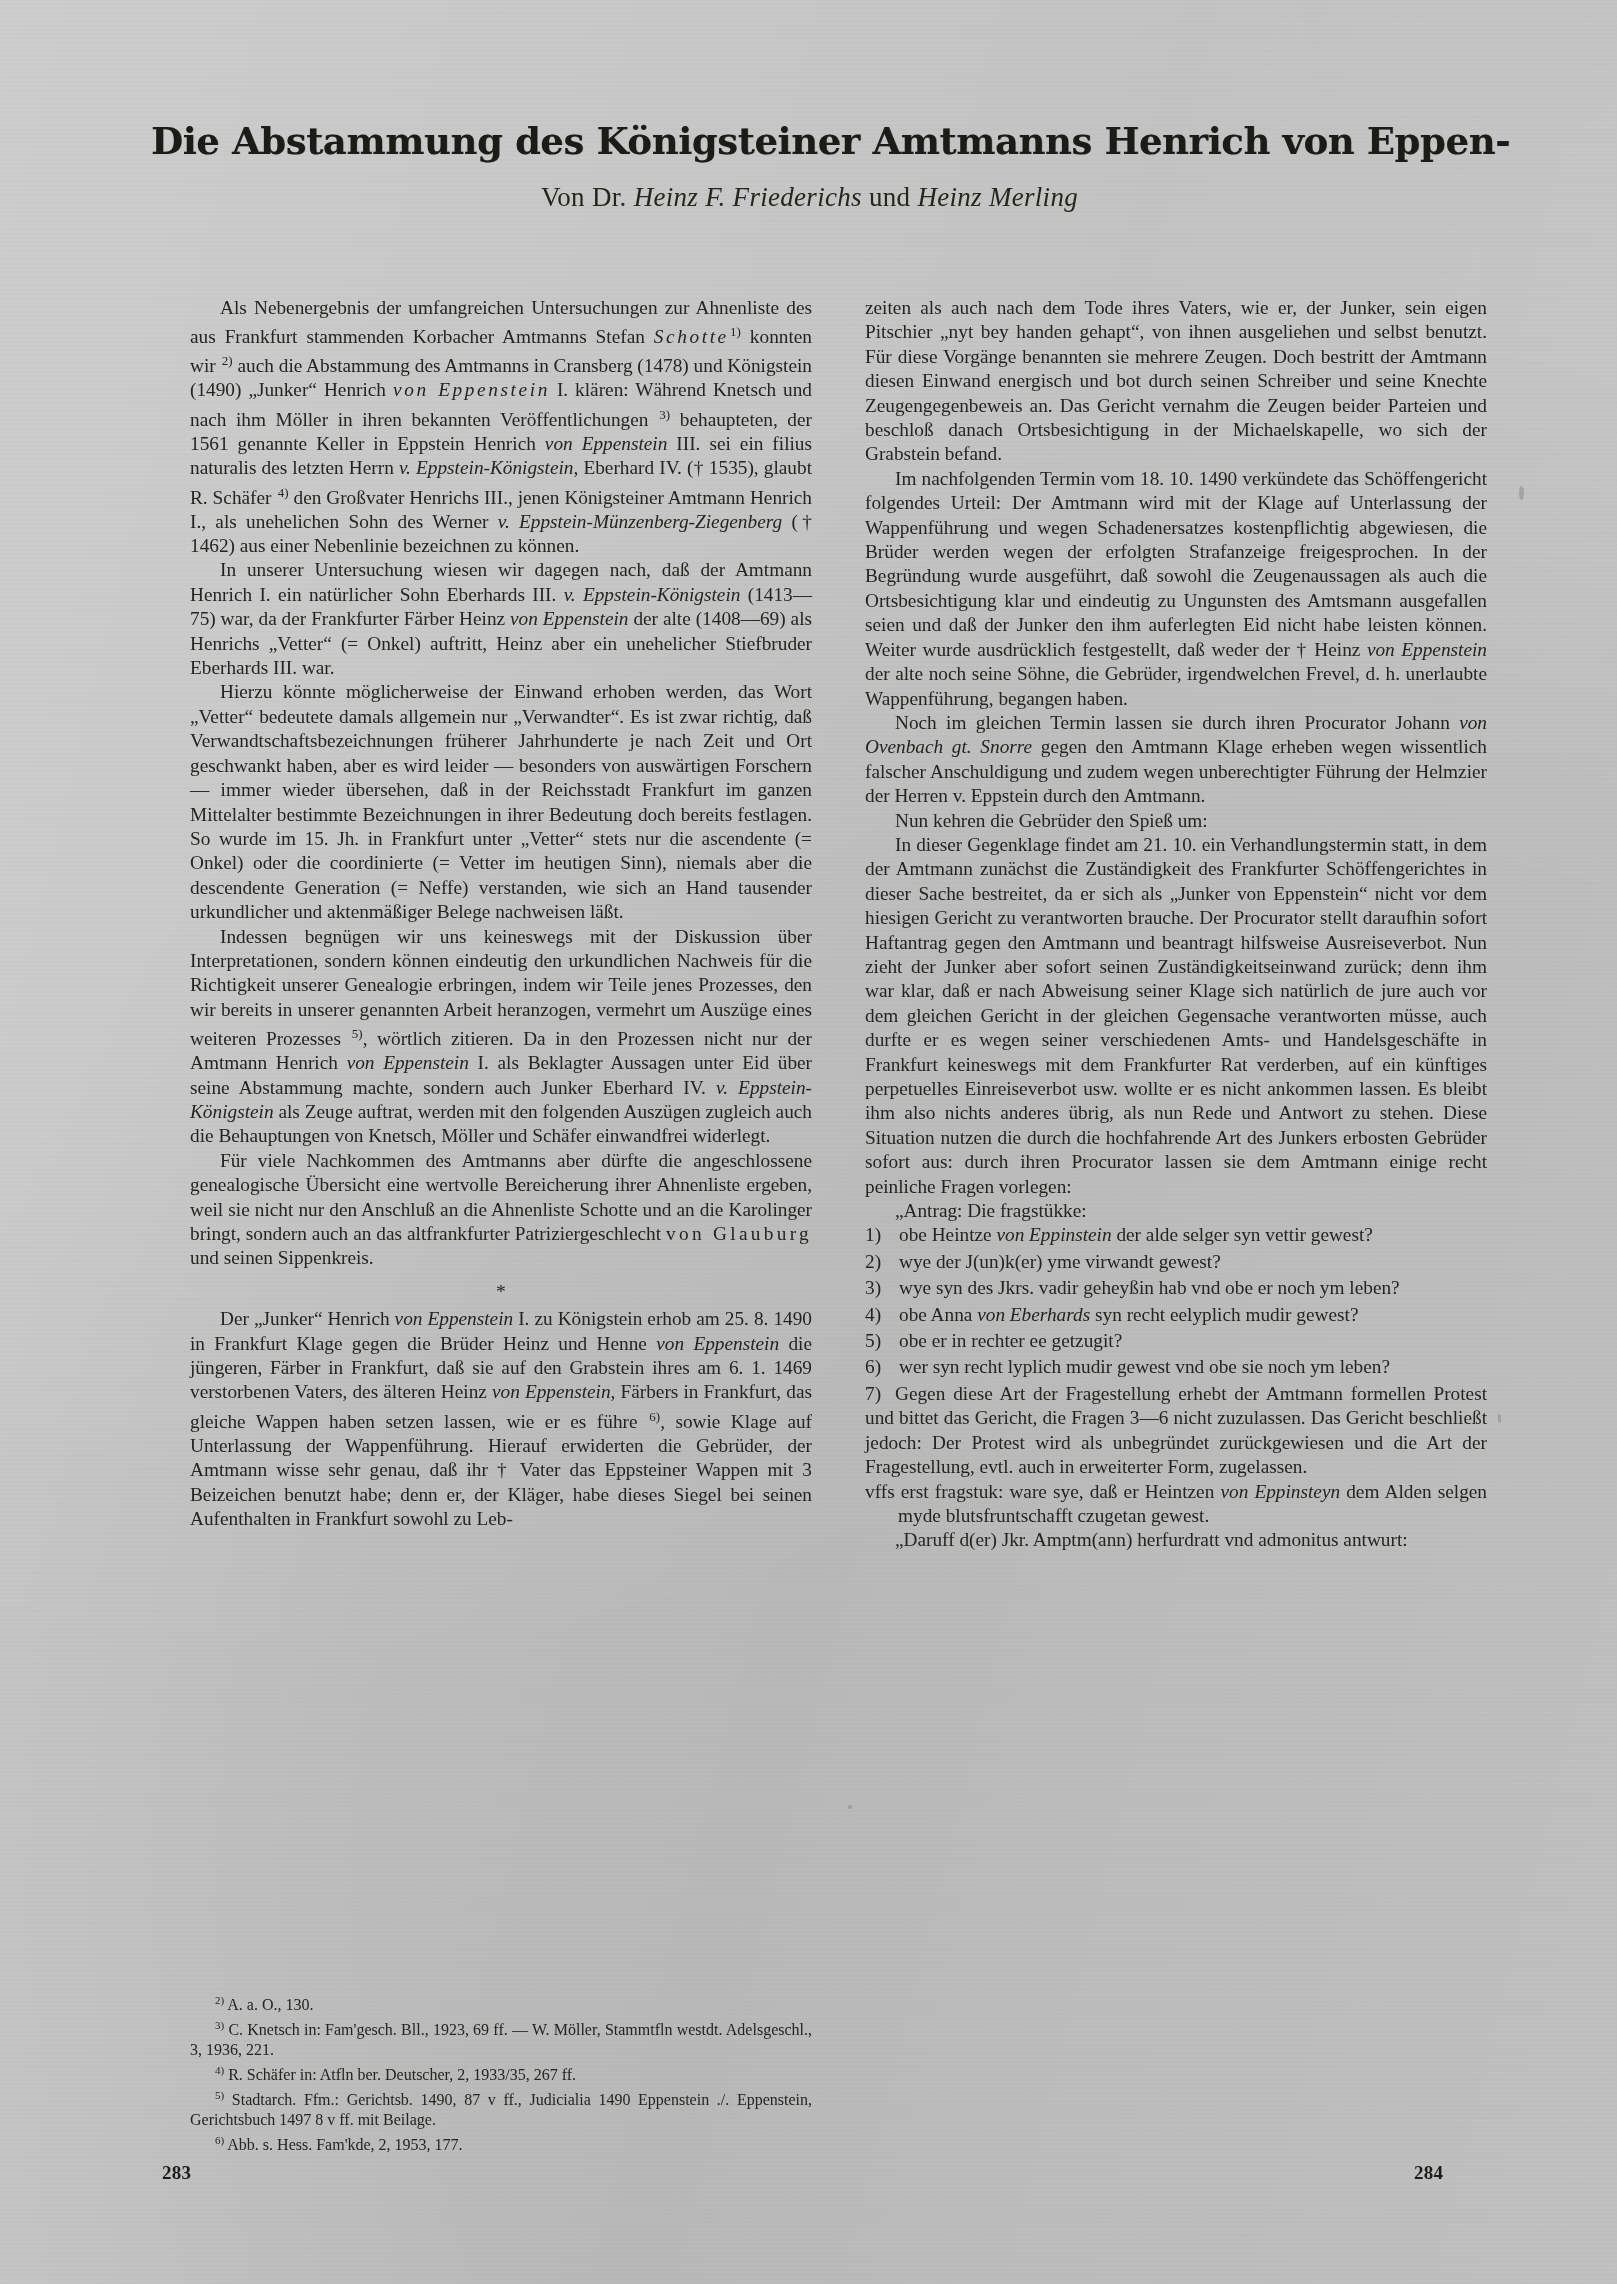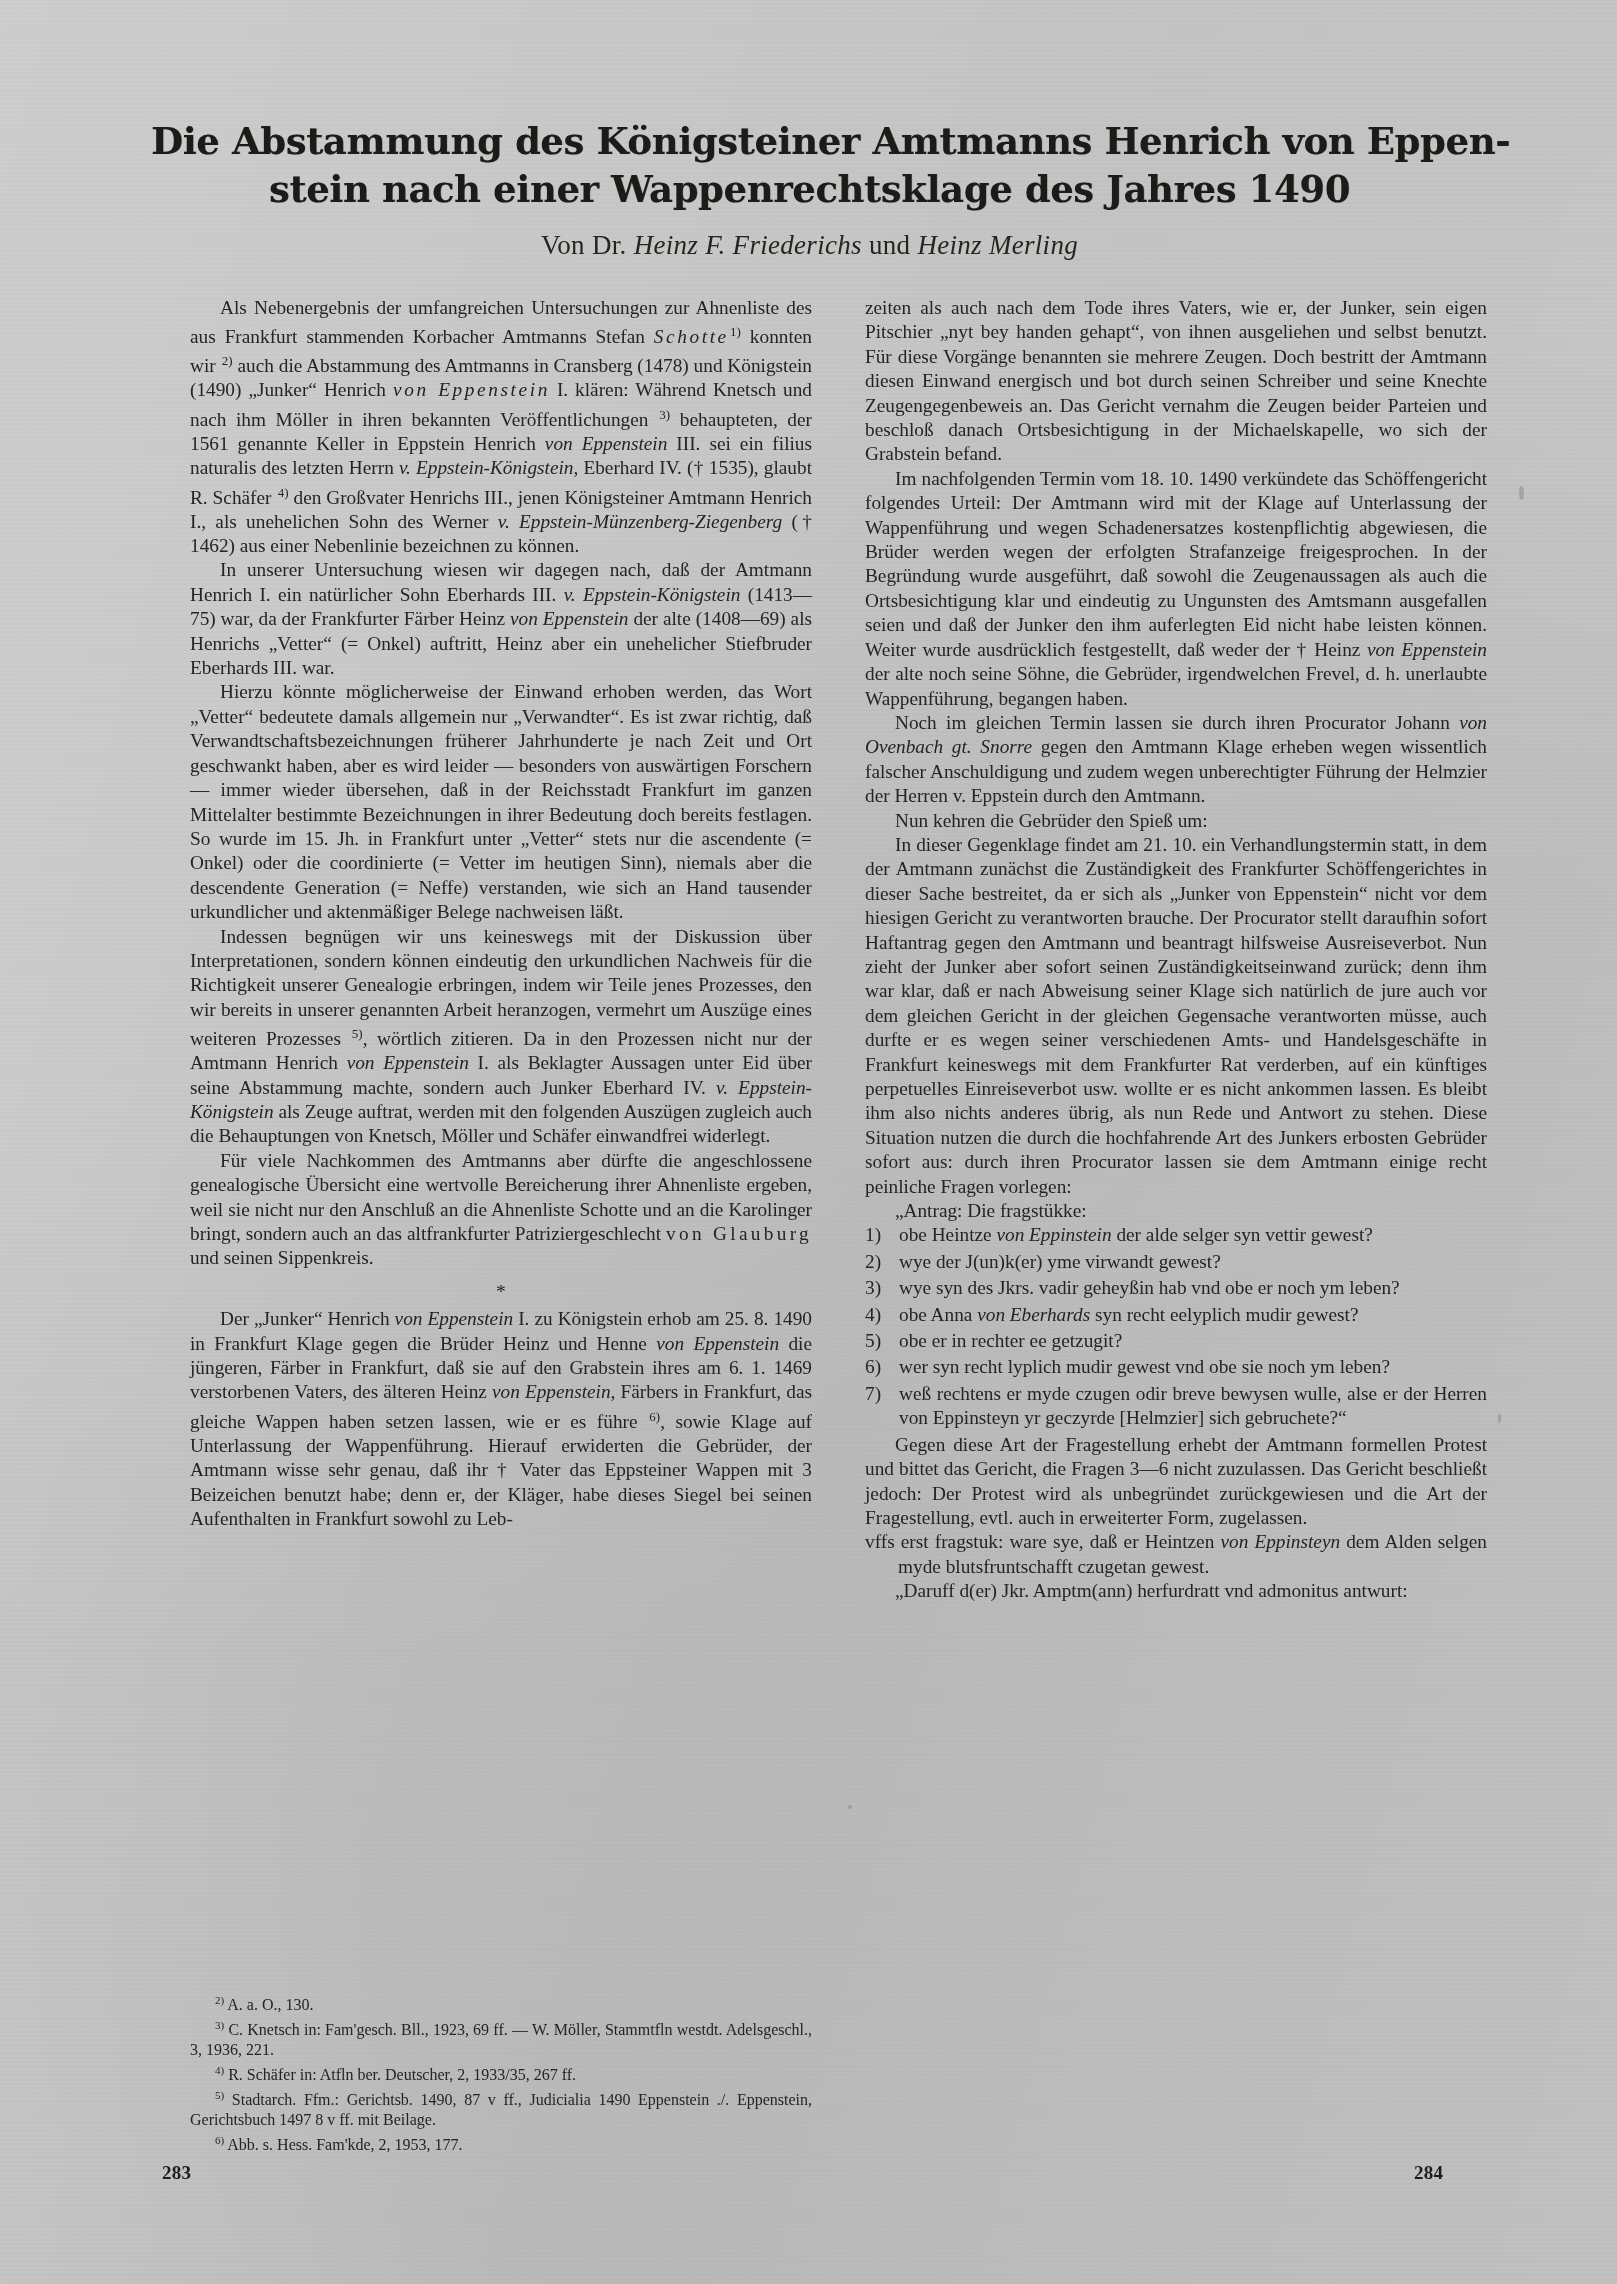--- a/index.html
+++ b/index.html
@@ -168,21 +168,20 @@
     pointer-events: none;
   }
 </style>
 </head>
 <body>
 
 <div id="page">
 
   <div class="title-block">
     <div class="title-line">Die Abstammung des Königsteiner Amtmanns Henrich von Eppen-</div>
-    <div class="title-line">stein nach einer Wappenrechtsklage des Jahres 1490</div>
     <div class="byline"><span>Von Dr. </span><i>Heinz F. Friederichs</i><span> und </span><i>Heinz Merling</i></div>
   </div>
 
   <div class="col left">
 
     <p class="para"><span>Als Nebenergebnis der umfangreichen Untersuchungen zur Ahnenliste des aus Frankfurt stammenden Korbacher Amtmanns Stefan </span><span class="sp">Schotte</span><sup class="fn">1)</sup><span> konnten wir </span><sup class="fn">2)</sup><span> auch die Abstammung des Amtmanns in Cransberg (1478) und Königstein (1490) „Junker“ Henrich </span><span class="sp">von Eppenstein</span><span> I. klären: Während Knetsch und nach ihm Möller in ihren bekannten Veröffentlichungen </span><sup class="fn">3)</sup><span> behaupteten, der 1561 genannte Keller in Eppstein Henrich </span><i>von Eppenstein</i><span> III. sei ein filius naturalis des letzten Herrn </span><i>v. Eppstein-Königstein</i><span>, Eberhard IV. († 1535), glaubt R. Schäfer </span><sup class="fn">4)</sup><span> den Großvater Henrichs III., jenen Königsteiner Amtmann Henrich I., als unehelichen Sohn des Werner </span><i>v. Eppstein-Münzenberg-Ziegenberg</i><span> († 1462) aus einer Nebenlinie bezeichnen zu können.</span></p>
 
     <p class="para"><span>In unserer Untersuchung wiesen wir dagegen nach, daß der Amtmann Henrich I. ein natürlicher Sohn Eberhards III. </span><i>v. Eppstein-Königstein</i><span> (1413—75) war, da der Frankfurter Färber Heinz </span><i>von Eppenstein</i><span> der alte (1408—69) als Henrichs „Vetter“ (= Onkel) auftritt, Heinz aber ein unehelicher Stiefbruder Eberhards III. war.</span></p>
 
     <p class="para">Hierzu könnte möglicherweise der Einwand erhoben werden, das Wort „Vetter“ bedeutete damals allgemein nur „Verwandter“. Es ist zwar richtig, daß Verwandtschaftsbezeichnungen früherer Jahrhunderte je nach Zeit und Ort geschwankt haben, aber es wird leider — besonders von auswärtigen Forschern — immer wieder übersehen, daß in der Reichsstadt Frankfurt im ganzen Mittelalter bestimmte Bezeichnungen in ihrer Bedeutung doch bereits festlagen. So wurde im 15. Jh. in Frankfurt unter „Vetter“ stets nur die ascendente (= Onkel) oder die coordinierte (= Vetter im heutigen Sinn), niemals aber die descendente Generation (= Neffe) verstanden, wie sich an Hand tausender urkundlicher und aktenmäßiger Belege nachweisen läßt.</p>
@@ -210,21 +209,21 @@
 
     <p class="para quote-head">„Antrag: Die fragstükke:</p>
 
     <ol class="qlist">
       <li><span class="num">1)</span><span>obe Heintze </span><i>von Eppinstein</i><span> der alde selger syn vettir gewest?</span></li>
       <li><span class="num">2)</span><span>wye der J(un)k(er) yme virwandt gewest?</span><i></i><span></span></li>
       <li><span class="num">3)</span><span>wye syn des Jkrs. vadir geheyßin hab vnd obe er noch ym leben?</span><i></i><span></span></li>
       <li><span class="num">4)</span><span>obe Anna </span><i>von Eberhards</i><span> syn recht eelyplich mudir gewest?</span></li>
       <li><span class="num">5)</span><span>obe er in rechter ee getzugit?</span><i></i><span></span></li>
       <li><span class="num">6)</span><span>wer syn recht lyplich mudir gewest vnd obe sie noch ym leben?</span><i></i><span></span></li>
-      <li><span class="num">7)</span><span>weß rechtens er myde czugen odir breve bewysen wulle, alse er der Herren von Eppinsteyn yr geczyrde [Helmzier] sich gebruchete?“</span><i></i><span></span></li>
+      <li><span class="num">7)</span><i></i><span></span></li>
     </ol>
 
     <p class="para">Gegen diese Art der Fragestellung erhebt der Amtmann formellen Protest und bittet das Gericht, die Fragen 3—6 nicht zuzulassen. Das Gericht beschließt jedoch: Der Protest wird als unbegründet zurückgewiesen und die Art der Fragestellung, evtl. auch in erweiterter Form, zugelassen.</p>
 
     <p class="para hang ind1"><span>vffs erst fragstuk: ware sye, daß er Heintzen </span><i>von Eppinsteyn</i><span> dem Alden selgen myde blutsfruntschafft czugetan gewest.</span></p>
     <p class="para">„Daruff d(er) Jkr. Amptm(ann) herfurdratt vnd admonitus antwurt:</p>
   </div>
 
   <div class="footnotes">
     <p><sup>2)</sup><span> A. a. O., 130.</span></p>

